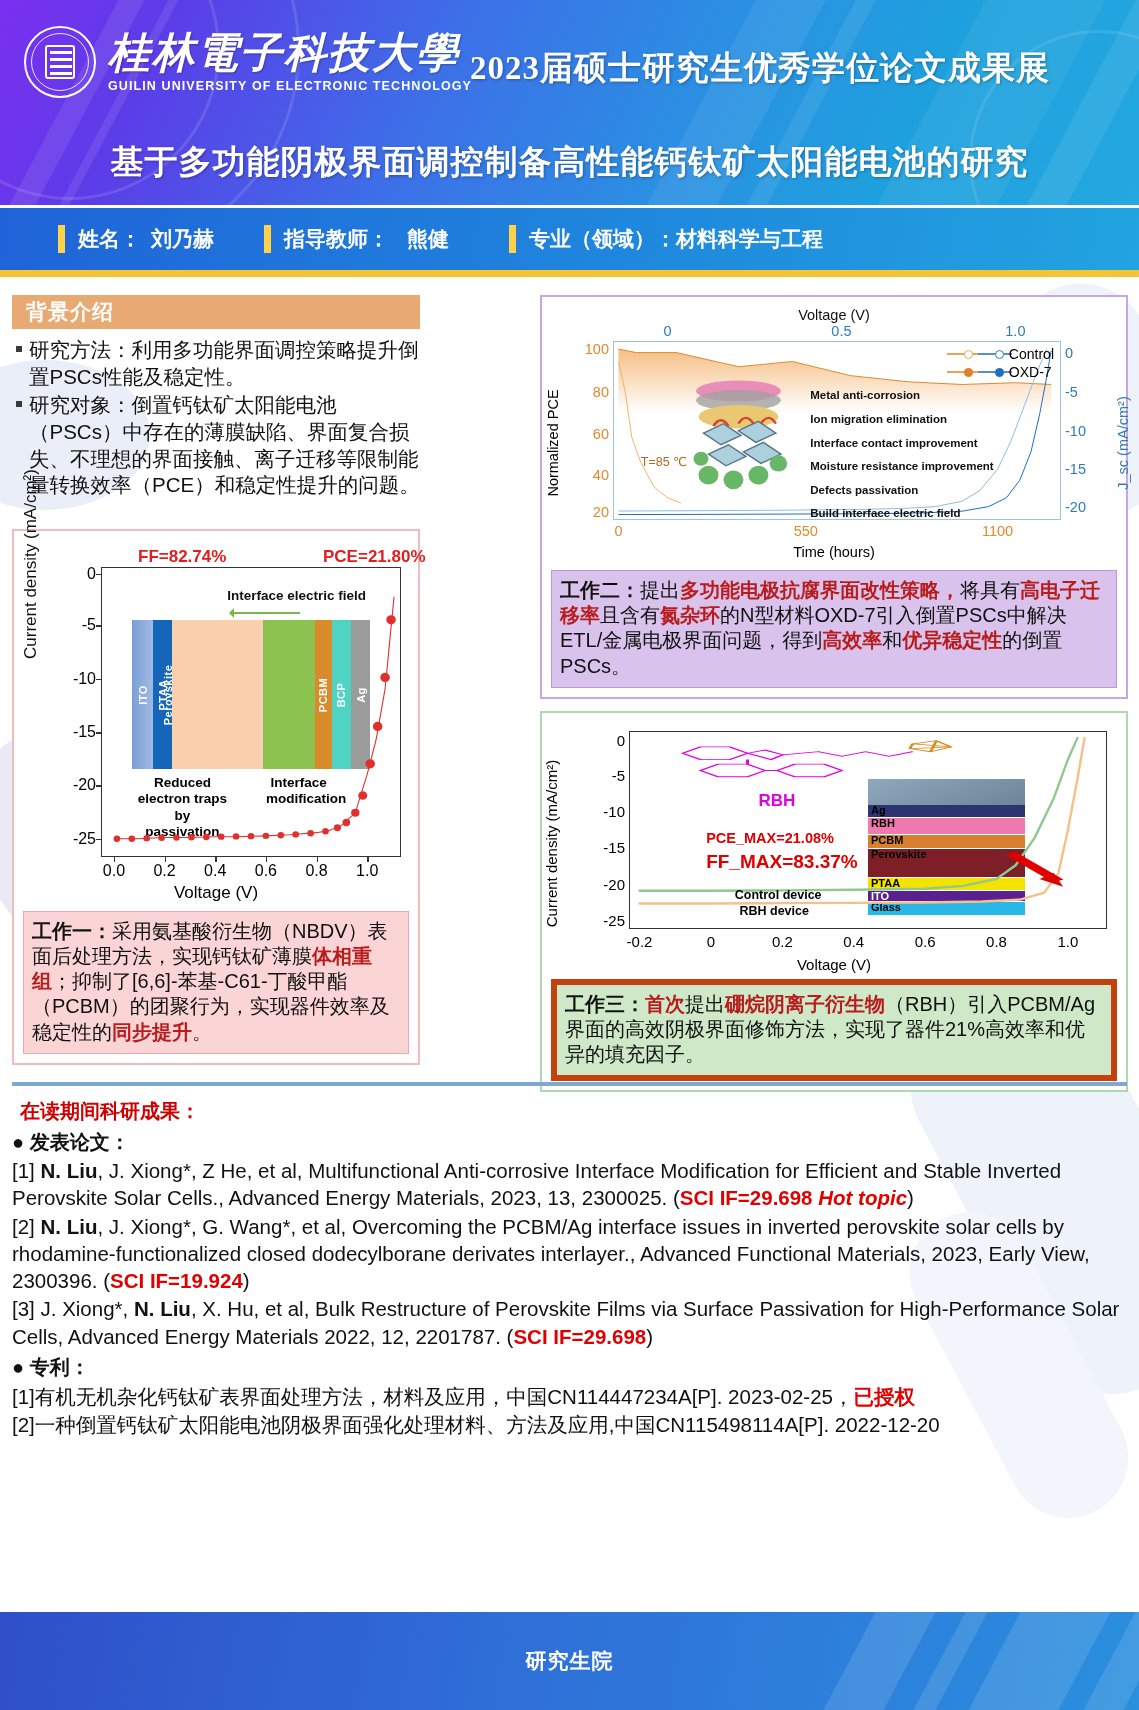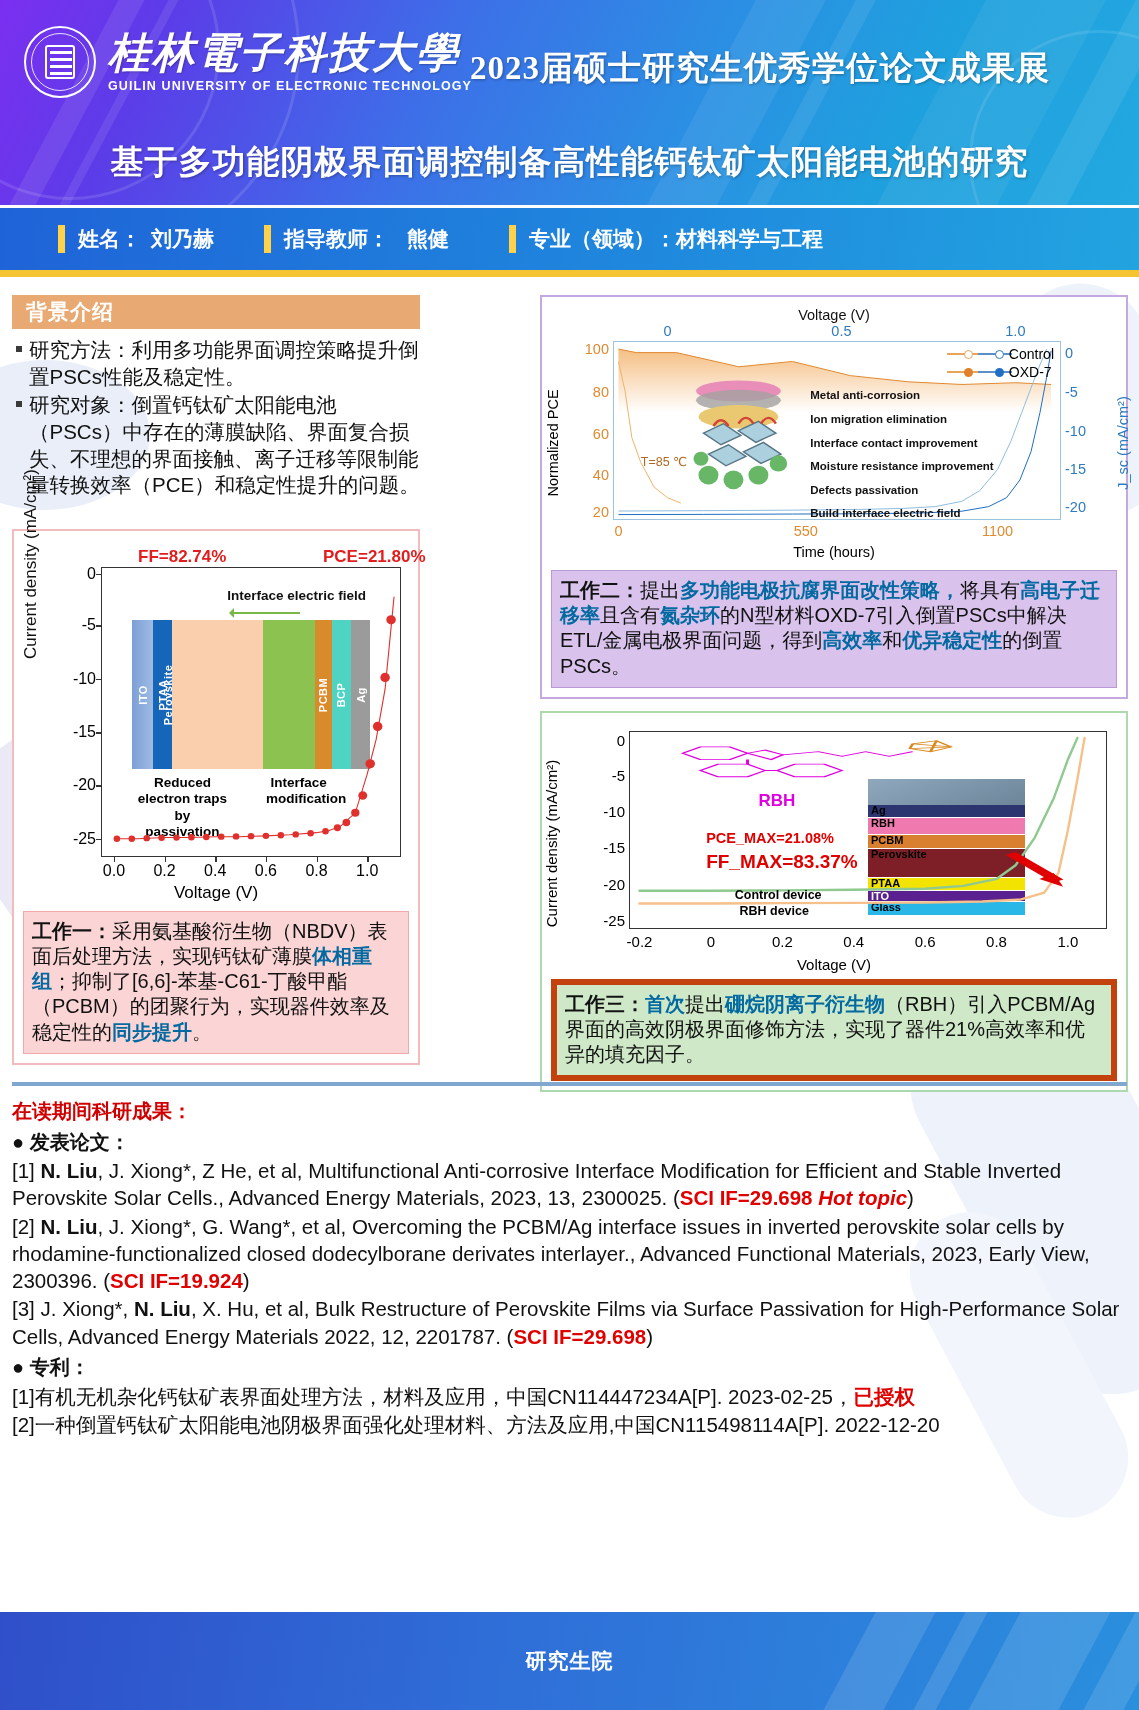--- a/index.html
+++ b/index.html
@@ -111,21 +111,21 @@
   .card { border:2px solid; padding:10px 9px 9px 9px; }
   .card.pink  { border-color:#f3bcbc; background:#ffffff; }
   .card.purple{ border-color:#c6a8e0; background:#ffffff; }
   .card.green { border-color:#aed9ae; background:#ffffff; }
 
   .cap { font-size:20px; line-height:1.26; padding:7px 8px 8px 8px; color:#111; }
   .cap.pink   { background:#fbd5d5; border:1px solid #f0a9a9; }
   .cap.purple { background:#d9c3ec; border:1px solid #b99ad4; }
   .cap.green  { background:#cfe9c8; border:6px solid #c2410c; }
   .cap b.k { color:#111; font-weight:bold; }
-  .cap .hl { color:#0369a1; font-weight:bold; }
+  .cap .hl { color:#b91c1c; font-weight:bold; }
 
   
   .plot1-wrap { position:relative; width:100%; height:360px; }
   .p1-title-ff  { position:absolute; left:115px; top:6px;  color:#e11d1d; font-weight:bold; font-size:17px;}
   .p1-title-pce { position:absolute; left:300px; top:6px;  color:#e11d1d; font-weight:bold; font-size:17px;}
   .p1-ylab {
     position:absolute; left:-2px; top:118px; transform:rotate(-90deg); transform-origin:left top;
     font-size:17px; color:#111; white-space:nowrap;
   }
   .p1-xlab { position:absolute; left:0; bottom:-2px; width:100%; text-align:center; font-size:17px;}
@@ -186,21 +186,21 @@
   .p3-leg1{ position:absolute; left:22%; top:79.5%; font-size:12.5px; font-weight:bold;}
   .p3-leg2{ position:absolute; left:23%; top:88%; font-size:12.5px; font-weight:bold;}
   .dev-stack{ position:absolute; left:50%; top:24%; width:33%; }
   .dev-lay { height:12px; position:relative; margin-bottom:1px; }
   .dev-lay span { position:absolute; left:3px; top:-1px; font-size:11px; font-weight:bold; color:#000;}
   .dev-top { height:26px; background:linear-gradient(160deg,#8fa8bd,#6d8599); }
 
   
   .sep { position:absolute; left:12px; top:790px; width:1115px; height:4px; background:#7fa7cf; }
   .results { position:absolute; left:12px; top:806px; width:1115px; font-size:20.5px; color:#111; line-height:1.33;}
-  .res-h { color:#d10000; font-weight:bold; font-size:20px; margin-bottom:4px;}
+  .res-h { color:#d10000; font-weight:bold; font-size:20px; margin-bottom:4px;margin-left:8px;}
   .res-sub{ font-weight:bold; font-size:20px; margin:4px 0 2px 0;}
   .res-p { margin-bottom:1px; }
   .res-p b { font-weight:bold; }
   .res-p .r { color:#e00000; font-weight:bold;}
   .res-p .ri{ color:#e00000; font-weight:bold; font-style:italic;}
 
   
   .footer {
     position:absolute; left:0; top:1612px; width:1139px; height:98px;
     background:linear-gradient(100deg,#2f4fc9 0%, #2f6fd8 45%, #2a8fdd 100%);

